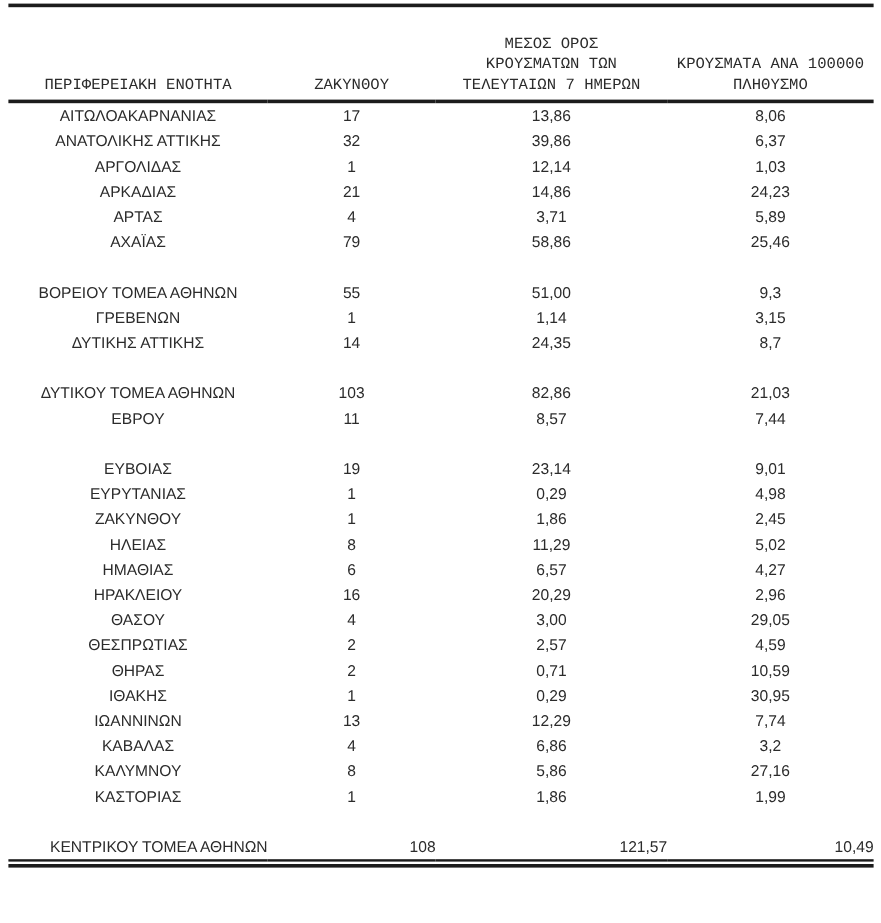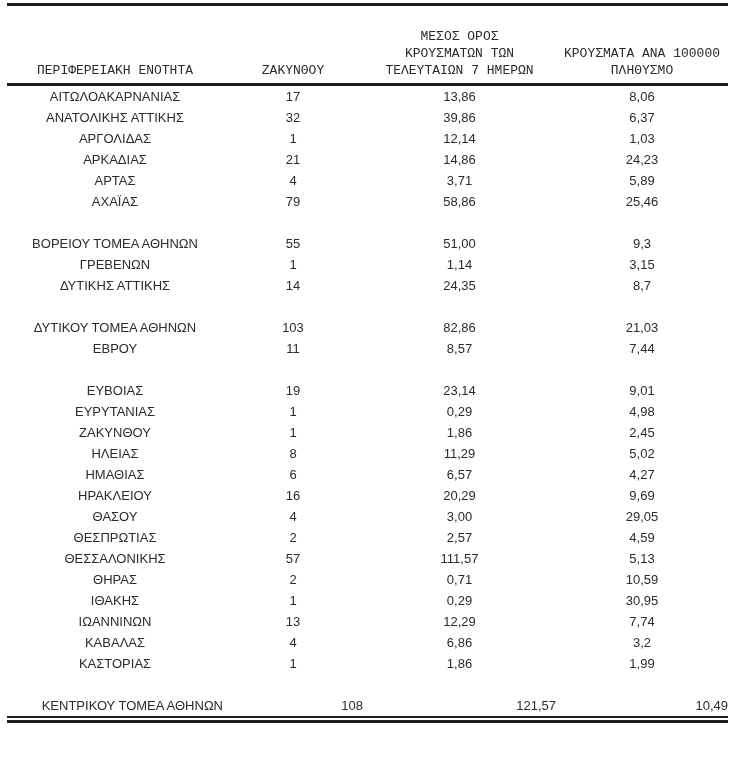--- a/index.html
+++ b/index.html
@@ -199,41 +199,35 @@
         <tr>
           <td>ΗΜΑΘΙΑΣ</td>
           <td>6</td>
           <td>6,57</td>
           <td>4,27</td>
         </tr>
         <tr>
           <td>ΗΡΑΚΛΕΙΟΥ</td>
           <td>16</td>
           <td>20,29</td>
-          <td>9,69</td>
+          <td>2,96</td>
         </tr>
         <tr>
           <td>ΘΑΣΟΥ</td>
           <td>4</td>
           <td>3,00</td>
           <td>29,05</td>
         </tr>
         <tr>
           <td>ΘΕΣΠΡΩΤΙΑΣ</td>
           <td>2</td>
           <td>2,57</td>
           <td>4,59</td>
         </tr>
         <tr>
-          <td>ΘΕΣΣΑΛΟΝΙΚΗΣ</td>
-          <td>57</td>
-          <td>111,57</td>
-          <td>5,13</td>
-        </tr>
-        <tr>
           <td>ΘΗΡΑΣ</td>
           <td>2</td>
           <td>0,71</td>
           <td>10,59</td>
         </tr>
         <tr>
           <td>ΙΘΑΚΗΣ</td>
           <td>1</td>
           <td>0,29</td>
           <td>30,95</td>
@@ -242,20 +236,26 @@
           <td>ΙΩΑΝΝΙΝΩΝ</td>
           <td>13</td>
           <td>12,29</td>
           <td>7,74</td>
         </tr>
         <tr>
           <td>ΚΑΒΑΛΑΣ</td>
           <td>4</td>
           <td>6,86</td>
           <td>3,2</td>
+        </tr>
+        <tr>
+          <td>ΚΑΛΥΜΝΟΥ</td>
+          <td>8</td>
+          <td>5,86</td>
+          <td>27,16</td>
         </tr>
         <tr>
           <td>ΚΑΣΤΟΡΙΑΣ</td>
           <td>1</td>
           <td>1,86</td>
           <td>1,99</td>
         </tr>
         <tr class="spacer">
           <td colspan="4"></td>
         </tr>

